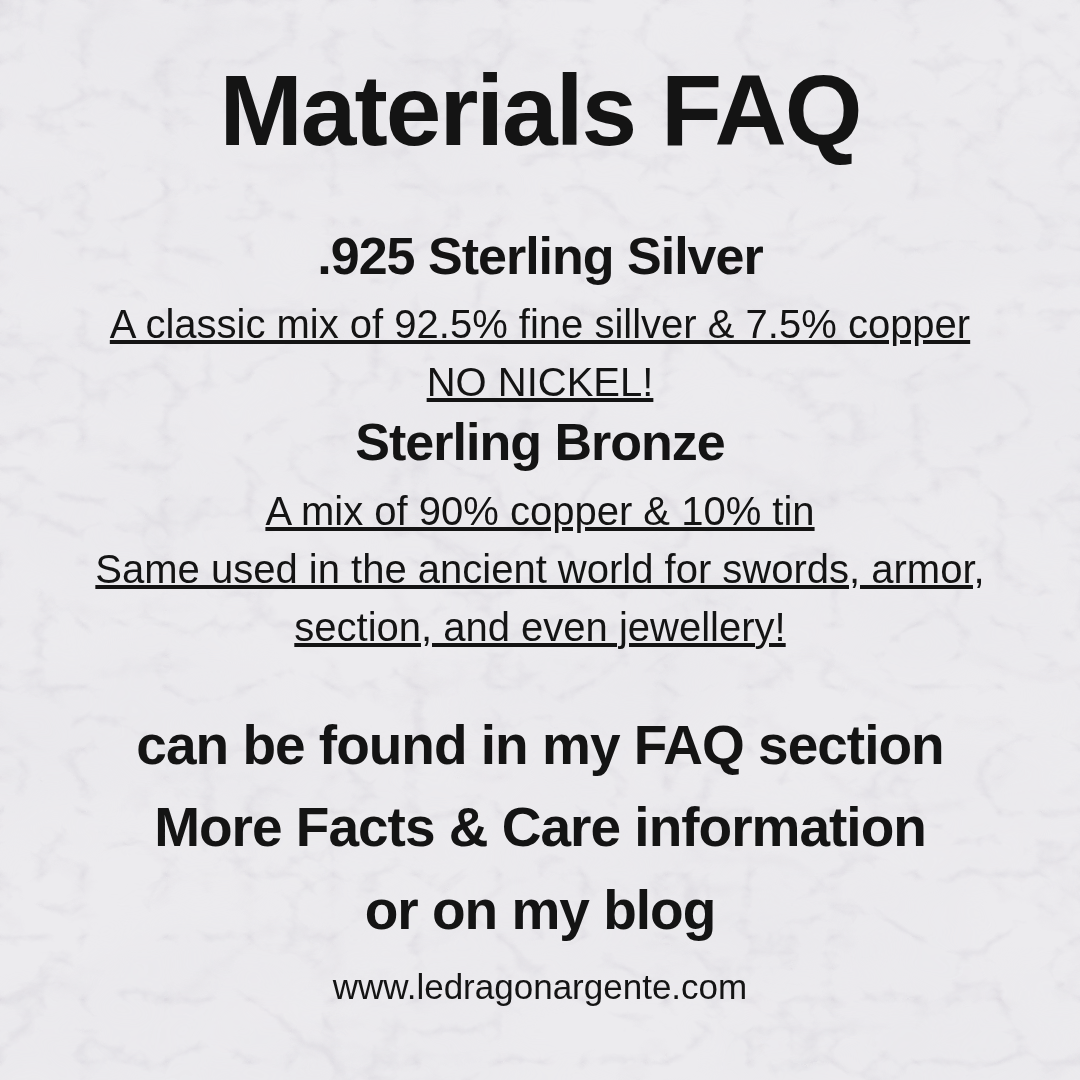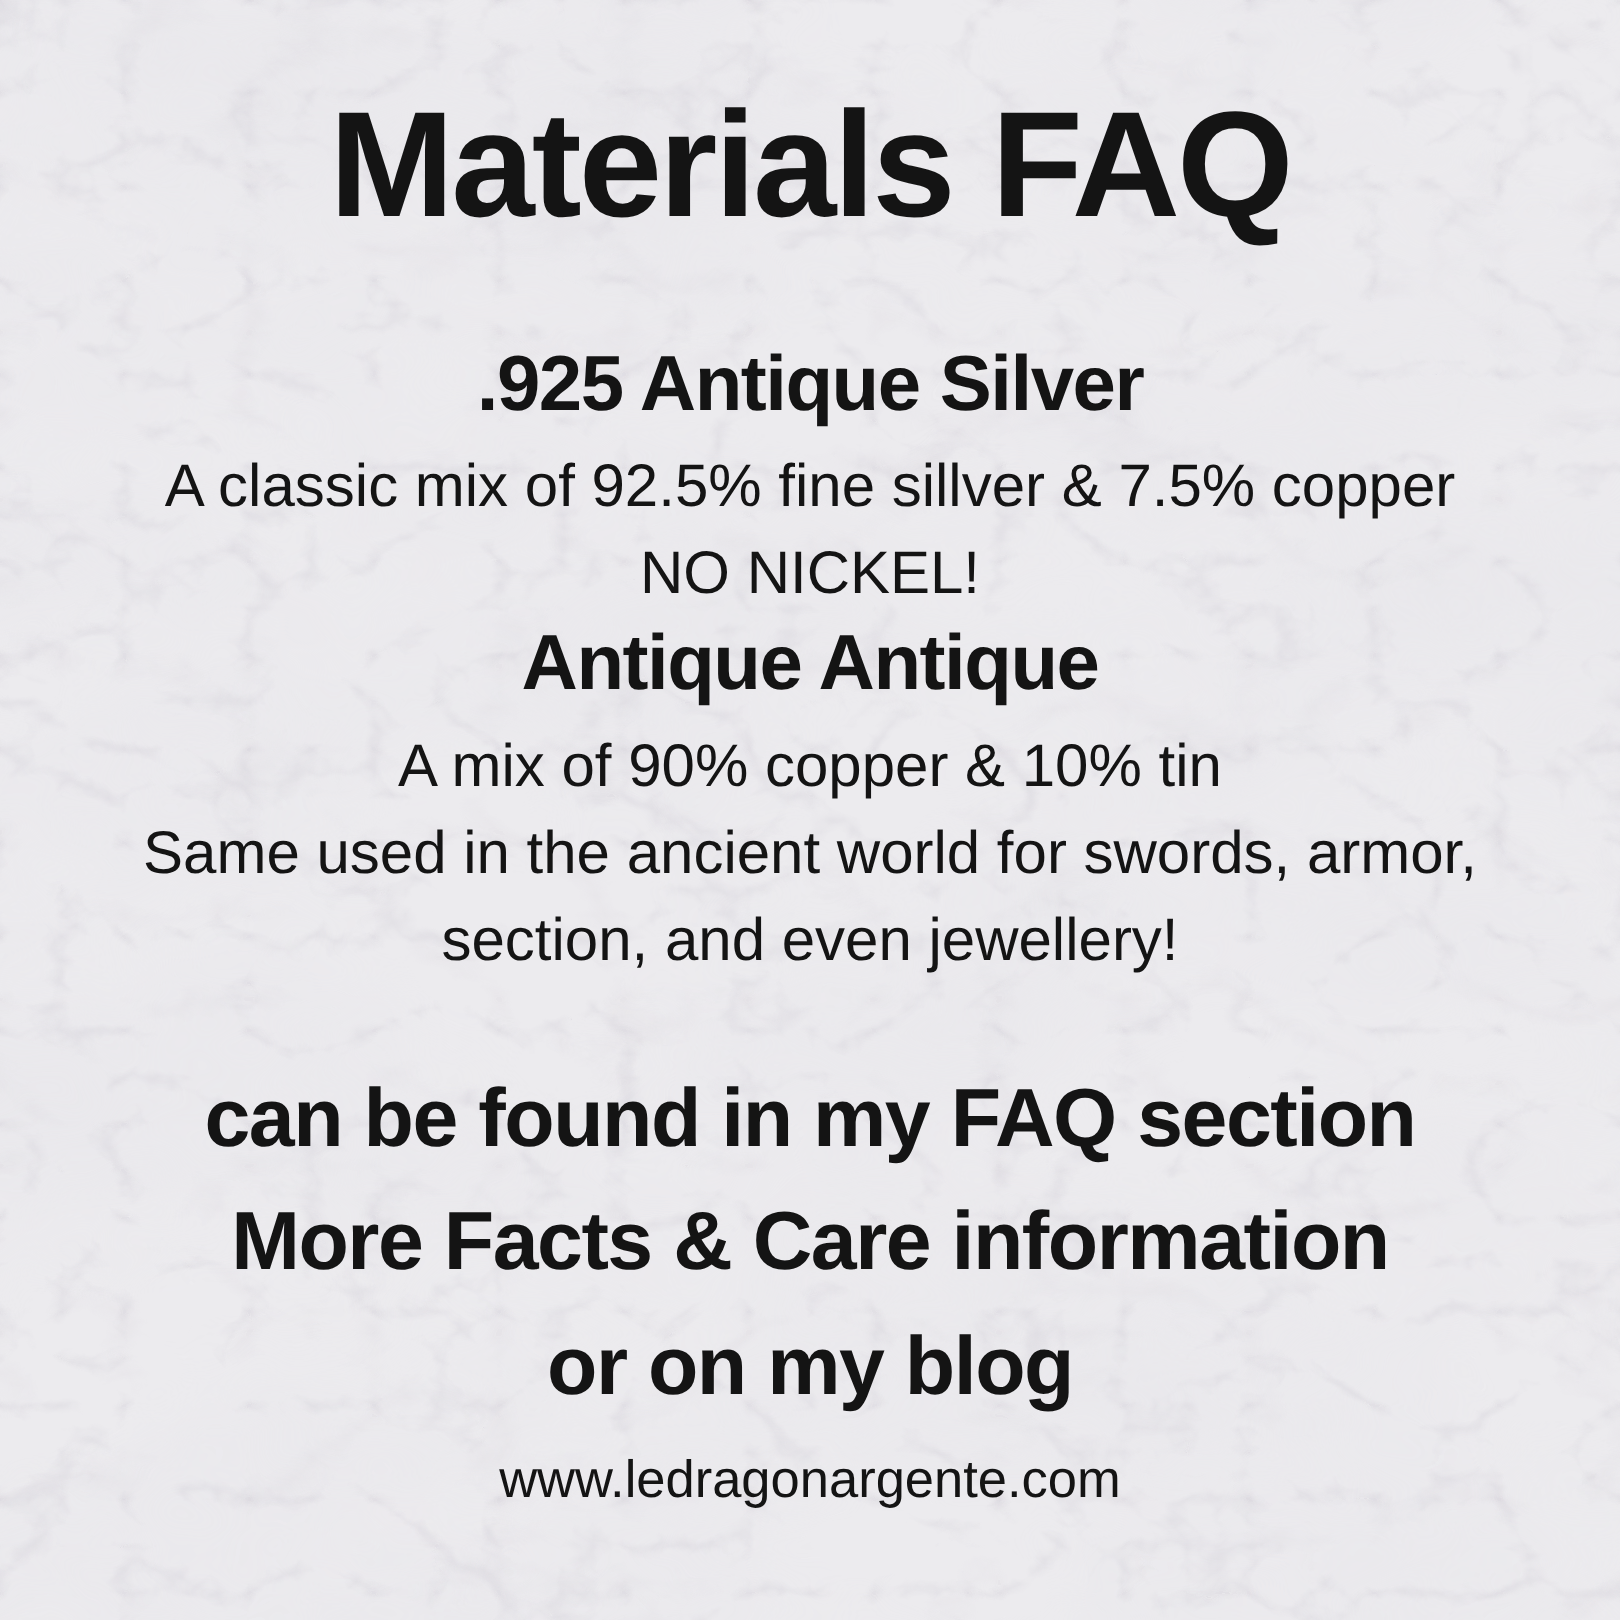--- a/index.html
+++ b/index.html
@@ -52,20 +52,21 @@
   .silver-heading {
     margin-top: 62px;
   }
   .bronze-heading {
     margin-top: 0px;
   }
   .body-line {
     font-size: 40px;
     font-weight: 400;
     line-height: 1.45;
+    text-decoration: underline;
   }
   .silver-desc {
     margin-top: 8px;
   }
   .bronze-desc {
     margin-top: 8px;
     line-height: 1.33;
   }
   .footer-note {
     margin-top: 48px;
@@ -112,28 +113,28 @@
     <rect width="1080" height="1080" fill="#ecebee"></rect>
     <rect width="1080" height="1080" filter="url(#clouds)" opacity="0.6"></rect>
     <rect width="1080" height="1080" filter="url(#veins2)" opacity="0.45"></rect>
     <rect width="1080" height="1080" filter="url(#veins)" opacity="0.5"></rect>
   </svg>
 
   <div class="content">
 
     <div class="page-title">Materials FAQ</div>
 
-    <div class="section-heading silver-heading">.925 Antique Silver</div>
+    <div class="section-heading silver-heading">.925 Sterling Silver</div>
 
     <div class="silver-desc">
       <div class="body-line">A classic mix of 92.5% fine sillver &amp; 7.5% copper</div>
       <div class="body-line">NO NICKEL!</div>
     </div>
 
-    <div class="section-heading bronze-heading">Antique Antique</div>
+    <div class="section-heading bronze-heading">Sterling Bronze</div>
 
     <div class="bronze-desc">
       <div class="body-line bronze-line">A mix of 90% copper &amp; 10% tin</div>
       <div class="body-line bronze-line">Same used in the ancient world for swords, armor,</div>
       <div class="body-line bronze-line">section, and even jewellery!</div>
     </div>
 
     <div class="footer-note">
       <div>can be found in my FAQ section</div>
       <div>More Facts &amp; Care information</div>

